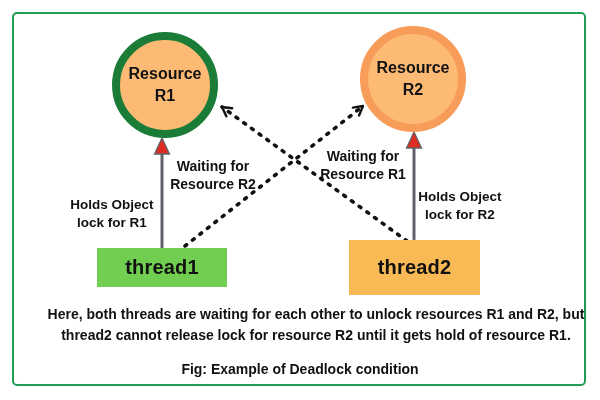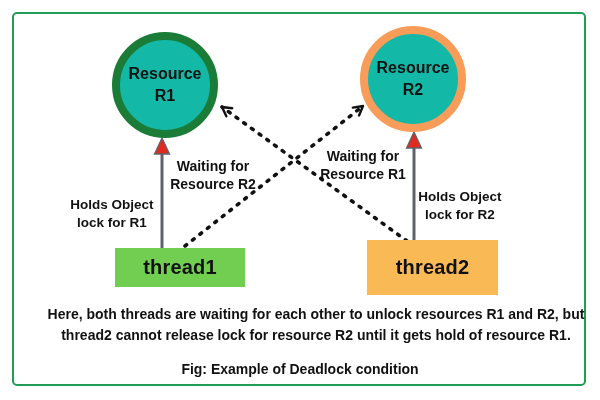--- a/index.html
+++ b/index.html
@@ -6,29 +6,29 @@
   .stage{
     position:relative;width:600px;height:400px;background:#fff;overflow:hidden;
     font-family:"Liberation Sans",sans-serif;color:#111;
   }
   .frame{
     position:absolute;left:12px;top:12px;width:574px;height:374px;
     border:2px solid #1f9d55;border-radius:5px;box-sizing:border-box;background:#fff;
   }
   .arrow-layer{position:absolute;left:0;top:0;width:600px;height:400px;}
   .resource{
-    position:absolute;width:106px;height:106px;border-radius:50%;background:#14b8a6;
+    position:absolute;width:106px;height:106px;border-radius:50%;background:#fdba74;
     box-sizing:border-box;display:flex;align-items:center;justify-content:center;
     text-align:center;font-weight:700;font-size:16px;line-height:1.35;white-space:pre-line;
   }
   .resource.r1{left:112px;top:32px;border:8px solid #1b7c38;}
   .resource.r2{left:360px;top:26px;border:8px solid #f89c5a;}
   .thread{
     position:absolute;display:flex;align-items:center;justify-content:center;
-    font-weight:700;font-size:20px;letter-spacing:.2px;margin-left:18px;
+    font-weight:700;font-size:20px;letter-spacing:.2px;
   }
   .thread.t1{left:97px;top:248px;width:130px;height:39px;background:#72ce50;}
   .thread.t2{left:349px;top:240px;width:131px;height:55px;background:#f9b955;}
   .lbl{
     position:absolute;font-weight:700;font-size:13.5px;line-height:1.3;
     text-align:center;white-space:pre-line;color:#111;
   }
   .lbl.holds-r1{left:60px;top:196px;width:104px;}
   .lbl.holds-r2{left:408px;top:188px;width:104px;}
   .lbl.waiting-r2{left:160px;top:157px;width:106px;font-size:14px;}

